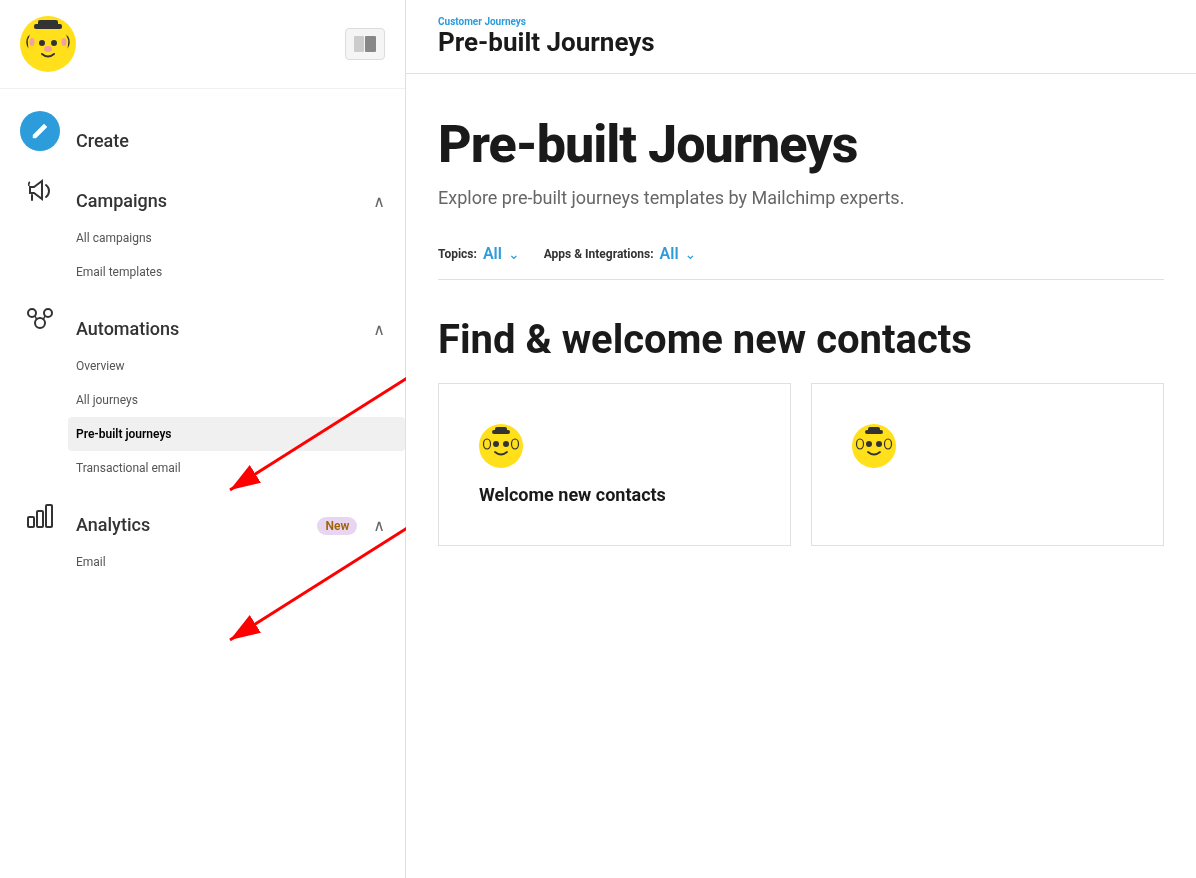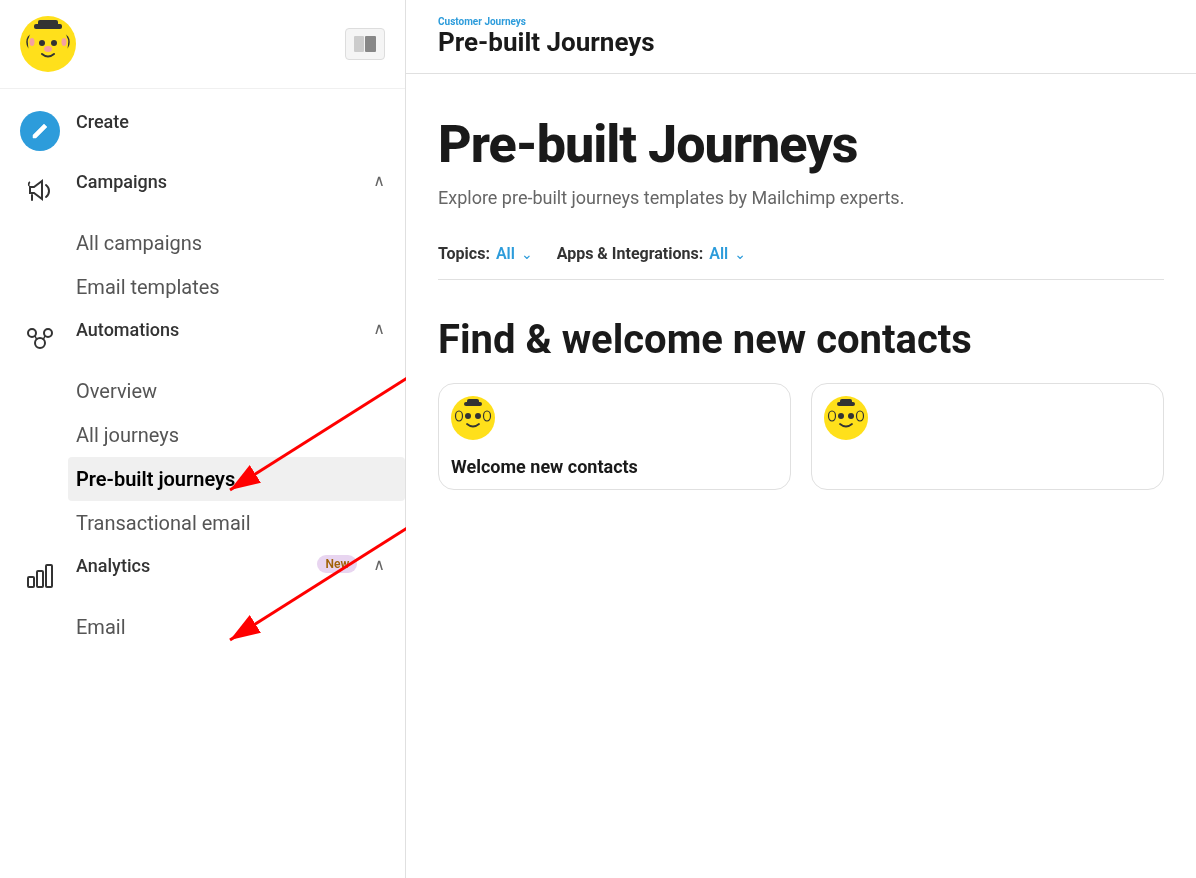--- a/index.html
+++ b/index.html
@@ -41,21 +41,21 @@
       justify-content: center;
       cursor: pointer;
     }
 
     .sidebar-nav {
       padding: 12px 0;
     }
 
     .nav-item {
       display: flex;
-      align-items: flex-start;
+      align-items: flex-end;
       padding: 10px 20px;
       cursor: pointer;
       gap: 16px;
     }
 
     .nav-icon {
       width: 40px;
       height: 40px;
       display: flex;
       align-items: center;
@@ -81,21 +81,21 @@
       color: #666;
       font-size: 16px;
     }
 
     .sub-nav {
       padding-left: 76px;
     }
 
     .sub-nav-item {
       padding: 10px 20px 10px 0;
-      font-size: 20px;
+      font-size: 12px;
       color: #555;
       cursor: pointer;
       display: block;
     }
 
     .sub-nav-item.active {
       font-weight: 600;
       color: #000;
       background: #f0f0f0;
       padding-left: 8px;
@@ -167,21 +167,21 @@
       border-bottom: 1px solid #e0e0e0;
     }
 
     .filter-group {
       display: flex;
       align-items: center;
       gap: 6px;
     }
 
     .filter-label {
-      font-size: 16px;
+      font-size: 12px;
       font-weight: 700;
       color: #333;
     }
 
     .filter-value {
       font-size: 16px;
       color: #2d9cdb;
       font-weight: 600;
     }
 
@@ -198,22 +198,22 @@
     }
 
     .cards-row {
       display: flex;
       gap: 20px;
     }
 
     .journey-card {
       background: #fff;
       border: 1px solid #e0e0e0;
-      border-radius: 16px;
-      padding: 12px;
+      border-radius: 0;
+      padding: 40px;
       width: 361px;
       min-width: 260px;
     }
 
     .card-icon {
       width: 44px;
       height: 44px;
       margin-bottom: 16px;
     }
 

